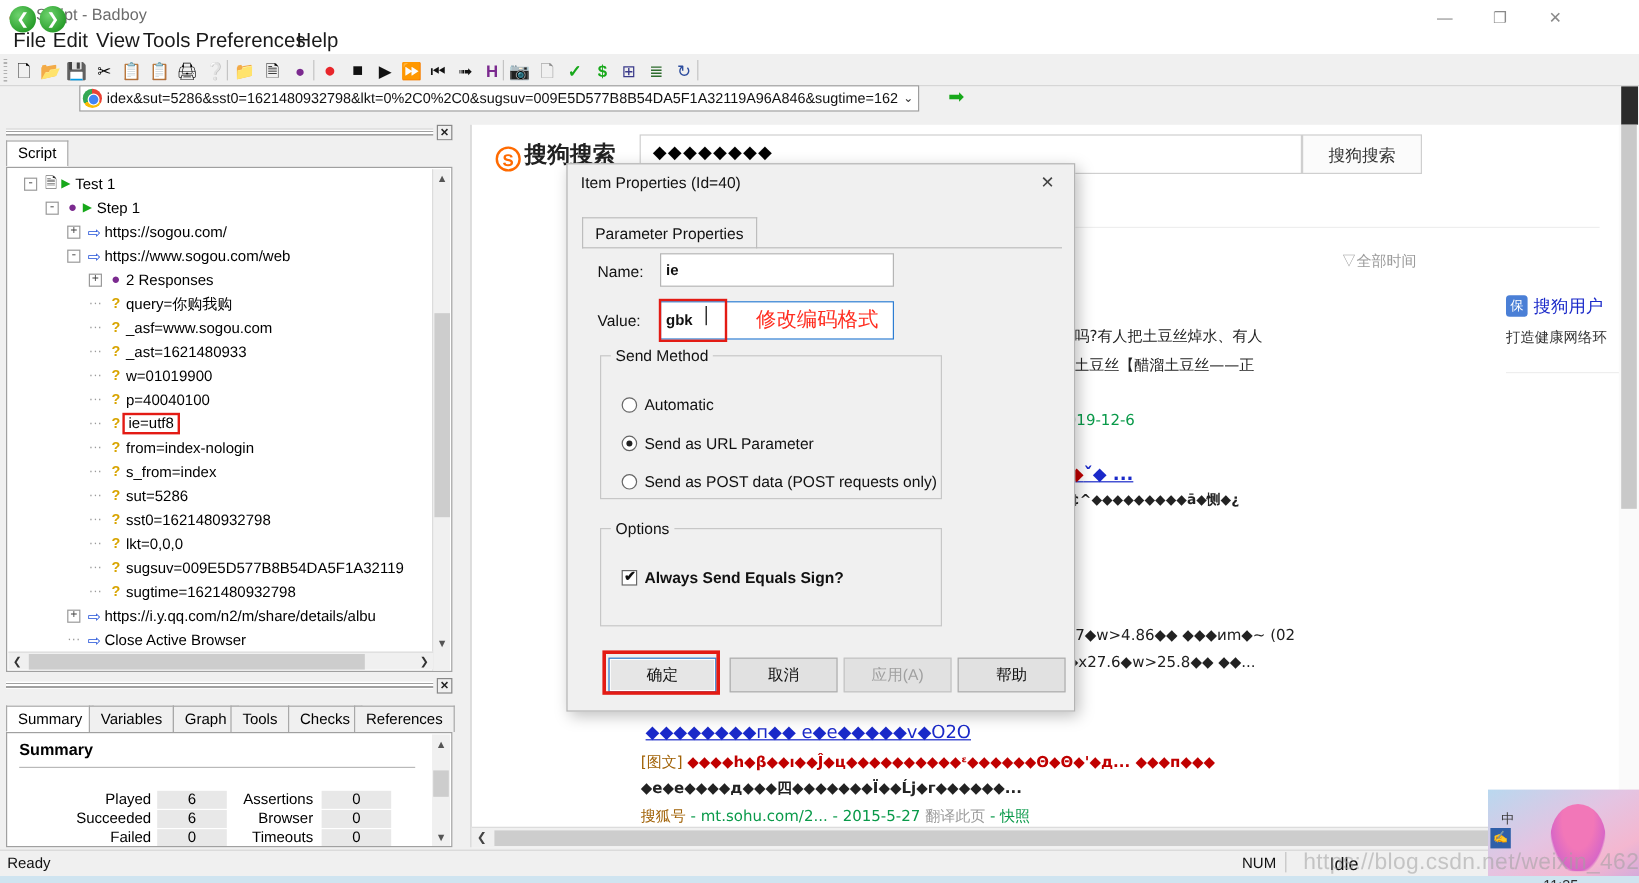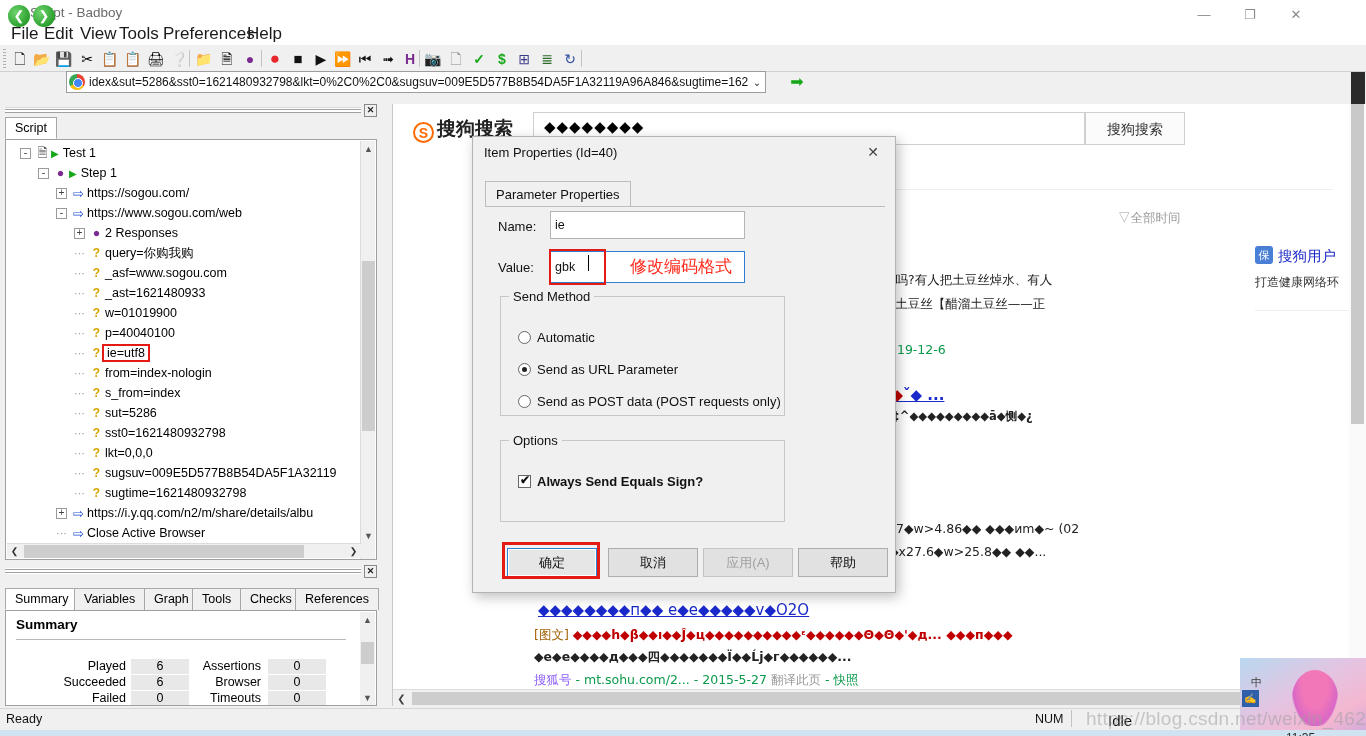--- a/index.html
+++ b/index.html
@@ -255,21 +255,21 @@
     position: absolute; left: 725px; top: 106px; font-size: 12.5px; color: #9b9b9b;
   }
   .res-line { position: absolute; white-space: nowrap; font-family: "DejaVu Sans", sans-serif; }
   .garble { color: #c00000; font-weight: bold; }
   .garble-b { color: #1a29c9; font-weight: bold; }
   .res-title {
     font-size: 15px; color: #1a29c9; text-decoration: underline;
   }
   .res-snip { font-size: 12.5px; color: #222; }
   .res-meta { font-size: 12.5px; }
-  .res-meta .src { color: #8b5cf6; }
+  .res-meta .src { color: #a16207; }
   .res-meta .url { color: #0a9a4a; }
   .res-meta .gray { color: #9b9b9b; }
   .res-meta .lnk { color: #0a9a4a; }
   #side-card {
     position: absolute; left: 862px; top: 142px; width: 112px; height: 84px;
   }
   #side-card .sc-title { font-size: 14.5px; color: #1a29c9; white-space: nowrap; }
   #side-card .sc-badge {
     display: inline-block; width: 18px; height: 18px; background: #4a7fd6; color: #fff;
     font-size: 11px; text-align: center; line-height: 18px; border-radius: 3px;
@@ -314,21 +314,21 @@
     display: inline-block; height: 26px; padding: 0 10px; font-size: 13px; line-height: 25px;
     background: #f0f0f0; border: 1px solid #bdbdbd; border-bottom: none; color: #111;
   }
   #dlg-page {
     position: absolute; left: 12px; top: 69px; width: 400px; height: 464px;
     border-top: 1px solid #bdbdbd;
   }
   .fld-label { position: absolute; font-size: 13px; color: #111; }
   .fld-input {
     position: absolute; background: #fff; border: 1px solid #b5b5b5;
-    font-size: 12.5px; color: #111; padding: 2px 4px;
+    font-size: 12.5px; color: #111; padding: 2px 4px; font-weight: bold;
   }
   #val-input { border: 1px solid #2d7dd2; }
   #val-hl {
     position: absolute; left: 549px; top: 249px; width: 57px; height: 36px;
     border: 2px solid #e31b14;
   }
   #val-caret {
     position: absolute; left: 588px; top: 255px; width: 1px; height: 16px; background: #000;
   }
   #annot {

